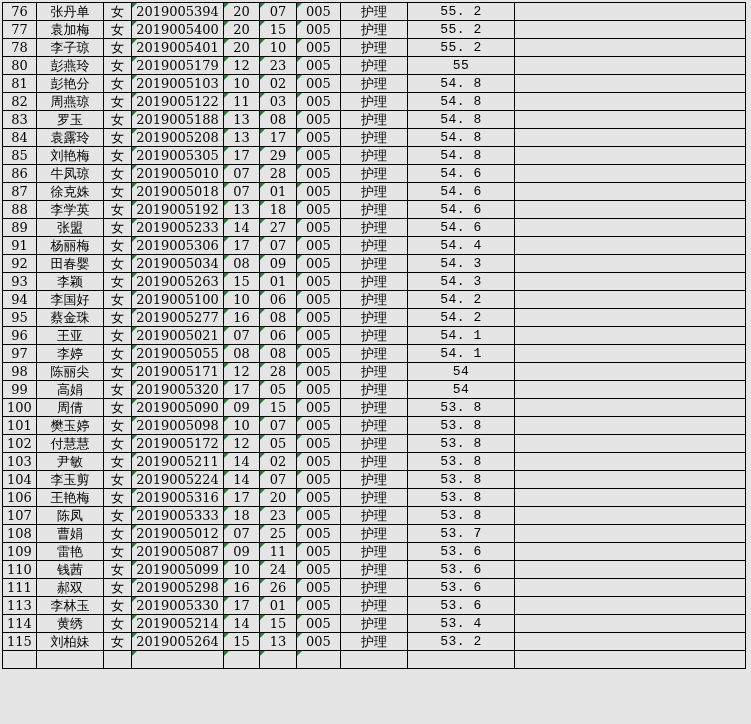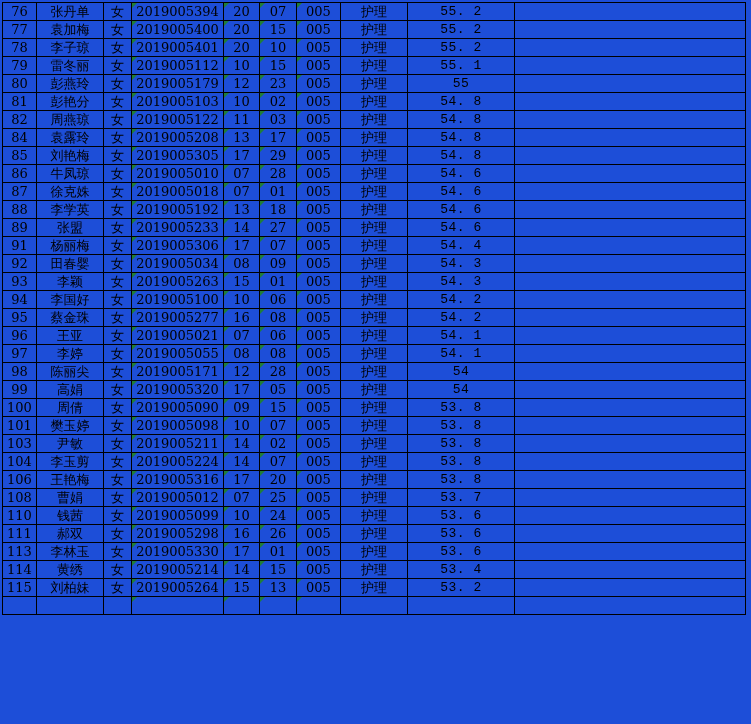--- a/index.html
+++ b/index.html
@@ -1,20 +1,20 @@
 <!DOCTYPE html>
 <html><head>
 <meta charset="utf-8">
 <style>
   html, body { margin: 0; padding: 0; background: #ffffff; }
   .screen {
     position: relative;
     width: 751px;
     height: 724px;
-    background: #1d4ed8;
+    background: #e5e5e5;
     overflow: hidden;
     font-family: "DejaVu Serif", "Liberation Serif", serif;
   }
   table.grid {
     position: absolute;
     left: 2px;
     top: 2px;
     border-collapse: collapse;
     table-layout: fixed;
   }
@@ -92,32 +92,20 @@
           <td class="c-gender">女</td>
           <td class="c-exam_id">2019005401<span class="tri" style="border-top-color: rgb(33, 126, 55);"></span></td>
           <td class="c-num1">20<span class="tri" style="border-top-color: rgb(33, 126, 55);"></span></td>
           <td class="c-num2">10<span class="tri" style="border-top-color: rgb(33, 126, 55);"></span></td>
           <td class="c-code">005<span class="tri" style="border-top-color: rgb(33, 126, 55);"></span></td>
           <td class="c-major">护理</td>
           <td class="c-score">55. 2</td>
           <td class="c-empty"></td>
         </tr>
         <tr>
-          <td class="c-row_no">79</td>
-          <td class="c-name">雷冬丽</td>
-          <td class="c-gender">女</td>
-          <td class="c-exam_id">2019005112<span class="tri" style="border-top-color: rgb(33, 126, 55);"></span></td>
-          <td class="c-num1">10<span class="tri" style="border-top-color: rgb(33, 126, 55);"></span></td>
-          <td class="c-num2">15<span class="tri" style="border-top-color: rgb(33, 126, 55);"></span></td>
-          <td class="c-code">005<span class="tri" style="border-top-color: rgb(33, 126, 55);"></span></td>
-          <td class="c-major">护理</td>
-          <td class="c-score">55. 1</td>
-          <td class="c-empty"></td>
-        </tr>
-        <tr>
           <td class="c-row_no">80</td>
           <td class="c-name">彭燕玲</td>
           <td class="c-gender">女</td>
           <td class="c-exam_id">2019005179<span class="tri" style="border-top-color: rgb(33, 126, 55);"></span></td>
           <td class="c-num1">12<span class="tri" style="border-top-color: rgb(33, 126, 55);"></span></td>
           <td class="c-num2">23<span class="tri" style="border-top-color: rgb(33, 126, 55);"></span></td>
           <td class="c-code">005<span class="tri" style="border-top-color: rgb(33, 126, 55);"></span></td>
           <td class="c-major">护理</td>
           <td class="c-score">55</td>
           <td class="c-empty"></td>
@@ -140,20 +128,32 @@
           <td class="c-gender">女</td>
           <td class="c-exam_id">2019005122<span class="tri" style="border-top-color: rgb(33, 126, 55);"></span></td>
           <td class="c-num1">11<span class="tri" style="border-top-color: rgb(33, 126, 55);"></span></td>
           <td class="c-num2">03<span class="tri" style="border-top-color: rgb(33, 126, 55);"></span></td>
           <td class="c-code">005<span class="tri" style="border-top-color: rgb(33, 126, 55);"></span></td>
           <td class="c-major">护理</td>
           <td class="c-score">54. 8</td>
           <td class="c-empty"></td>
         </tr>
         <tr>
+          <td class="c-row_no">83</td>
+          <td class="c-name">罗玉</td>
+          <td class="c-gender">女</td>
+          <td class="c-exam_id">2019005188<span class="tri" style="border-top-color: rgb(33, 126, 55);"></span></td>
+          <td class="c-num1">13<span class="tri" style="border-top-color: rgb(33, 126, 55);"></span></td>
+          <td class="c-num2">08<span class="tri" style="border-top-color: rgb(33, 126, 55);"></span></td>
+          <td class="c-code">005<span class="tri" style="border-top-color: rgb(33, 126, 55);"></span></td>
+          <td class="c-major">护理</td>
+          <td class="c-score">54. 8</td>
+          <td class="c-empty"></td>
+        </tr>
+        <tr>
           <td class="c-row_no">84</td>
           <td class="c-name">袁露玲</td>
           <td class="c-gender">女</td>
           <td class="c-exam_id">2019005208<span class="tri" style="border-top-color: rgb(33, 126, 55);"></span></td>
           <td class="c-num1">13<span class="tri" style="border-top-color: rgb(33, 126, 55);"></span></td>
           <td class="c-num2">17<span class="tri" style="border-top-color: rgb(33, 126, 55);"></span></td>
           <td class="c-code">005<span class="tri" style="border-top-color: rgb(33, 126, 55);"></span></td>
           <td class="c-major">护理</td>
           <td class="c-score">54. 8</td>
           <td class="c-empty"></td>
@@ -344,20 +344,32 @@
           <td class="c-gender">女</td>
           <td class="c-exam_id">2019005098<span class="tri" style="border-top-color: rgb(33, 126, 55);"></span></td>
           <td class="c-num1">10<span class="tri" style="border-top-color: rgb(33, 126, 55);"></span></td>
           <td class="c-num2">07<span class="tri" style="border-top-color: rgb(33, 126, 55);"></span></td>
           <td class="c-code">005<span class="tri" style="border-top-color: rgb(33, 126, 55);"></span></td>
           <td class="c-major">护理</td>
           <td class="c-score">53. 8</td>
           <td class="c-empty"></td>
         </tr>
         <tr>
+          <td class="c-row_no">102</td>
+          <td class="c-name">付慧慧</td>
+          <td class="c-gender">女</td>
+          <td class="c-exam_id">2019005172<span class="tri" style="border-top-color: rgb(33, 126, 55);"></span></td>
+          <td class="c-num1">12<span class="tri" style="border-top-color: rgb(33, 126, 55);"></span></td>
+          <td class="c-num2">05<span class="tri" style="border-top-color: rgb(33, 126, 55);"></span></td>
+          <td class="c-code">005<span class="tri" style="border-top-color: rgb(33, 126, 55);"></span></td>
+          <td class="c-major">护理</td>
+          <td class="c-score">53. 8</td>
+          <td class="c-empty"></td>
+        </tr>
+        <tr>
           <td class="c-row_no">103</td>
           <td class="c-name">尹敏</td>
           <td class="c-gender">女</td>
           <td class="c-exam_id">2019005211<span class="tri" style="border-top-color: rgb(33, 126, 55);"></span></td>
           <td class="c-num1">14<span class="tri" style="border-top-color: rgb(33, 126, 55);"></span></td>
           <td class="c-num2">02<span class="tri" style="border-top-color: rgb(33, 126, 55);"></span></td>
           <td class="c-code">005<span class="tri" style="border-top-color: rgb(33, 126, 55);"></span></td>
           <td class="c-major">护理</td>
           <td class="c-score">53. 8</td>
           <td class="c-empty"></td>
@@ -380,29 +392,53 @@
           <td class="c-gender">女</td>
           <td class="c-exam_id">2019005316<span class="tri" style="border-top-color: rgb(33, 126, 55);"></span></td>
           <td class="c-num1">17<span class="tri" style="border-top-color: rgb(33, 126, 55);"></span></td>
           <td class="c-num2">20<span class="tri" style="border-top-color: rgb(33, 126, 55);"></span></td>
           <td class="c-code">005<span class="tri" style="border-top-color: rgb(33, 126, 55);"></span></td>
           <td class="c-major">护理</td>
           <td class="c-score">53. 8</td>
           <td class="c-empty"></td>
         </tr>
         <tr>
+          <td class="c-row_no">107</td>
+          <td class="c-name">陈凤</td>
+          <td class="c-gender">女</td>
+          <td class="c-exam_id">2019005333<span class="tri" style="border-top-color: rgb(33, 126, 55);"></span></td>
+          <td class="c-num1">18<span class="tri" style="border-top-color: rgb(33, 126, 55);"></span></td>
+          <td class="c-num2">23<span class="tri" style="border-top-color: rgb(33, 126, 55);"></span></td>
+          <td class="c-code">005<span class="tri" style="border-top-color: rgb(33, 126, 55);"></span></td>
+          <td class="c-major">护理</td>
+          <td class="c-score">53. 8</td>
+          <td class="c-empty"></td>
+        </tr>
+        <tr>
           <td class="c-row_no">108</td>
           <td class="c-name">曹娟</td>
           <td class="c-gender">女</td>
           <td class="c-exam_id">2019005012<span class="tri" style="border-top-color: rgb(33, 126, 55);"></span></td>
           <td class="c-num1">07<span class="tri" style="border-top-color: rgb(33, 126, 55);"></span></td>
           <td class="c-num2">25<span class="tri" style="border-top-color: rgb(33, 126, 55);"></span></td>
           <td class="c-code">005<span class="tri" style="border-top-color: rgb(33, 126, 55);"></span></td>
           <td class="c-major">护理</td>
           <td class="c-score">53. 7</td>
+          <td class="c-empty"></td>
+        </tr>
+        <tr>
+          <td class="c-row_no">109</td>
+          <td class="c-name">雷艳</td>
+          <td class="c-gender">女</td>
+          <td class="c-exam_id">2019005087<span class="tri" style="border-top-color: rgb(33, 126, 55);"></span></td>
+          <td class="c-num1">09<span class="tri" style="border-top-color: rgb(33, 126, 55);"></span></td>
+          <td class="c-num2">11<span class="tri" style="border-top-color: rgb(33, 126, 55);"></span></td>
+          <td class="c-code">005<span class="tri" style="border-top-color: rgb(33, 126, 55);"></span></td>
+          <td class="c-major">护理</td>
+          <td class="c-score">53. 6</td>
           <td class="c-empty"></td>
         </tr>
         <tr>
           <td class="c-row_no">110</td>
           <td class="c-name">钱茜</td>
           <td class="c-gender">女</td>
           <td class="c-exam_id">2019005099<span class="tri" style="border-top-color: rgb(33, 126, 55);"></span></td>
           <td class="c-num1">10<span class="tri" style="border-top-color: rgb(33, 126, 55);"></span></td>
           <td class="c-num2">24<span class="tri" style="border-top-color: rgb(33, 126, 55);"></span></td>
           <td class="c-code">005<span class="tri" style="border-top-color: rgb(33, 126, 55);"></span></td>

